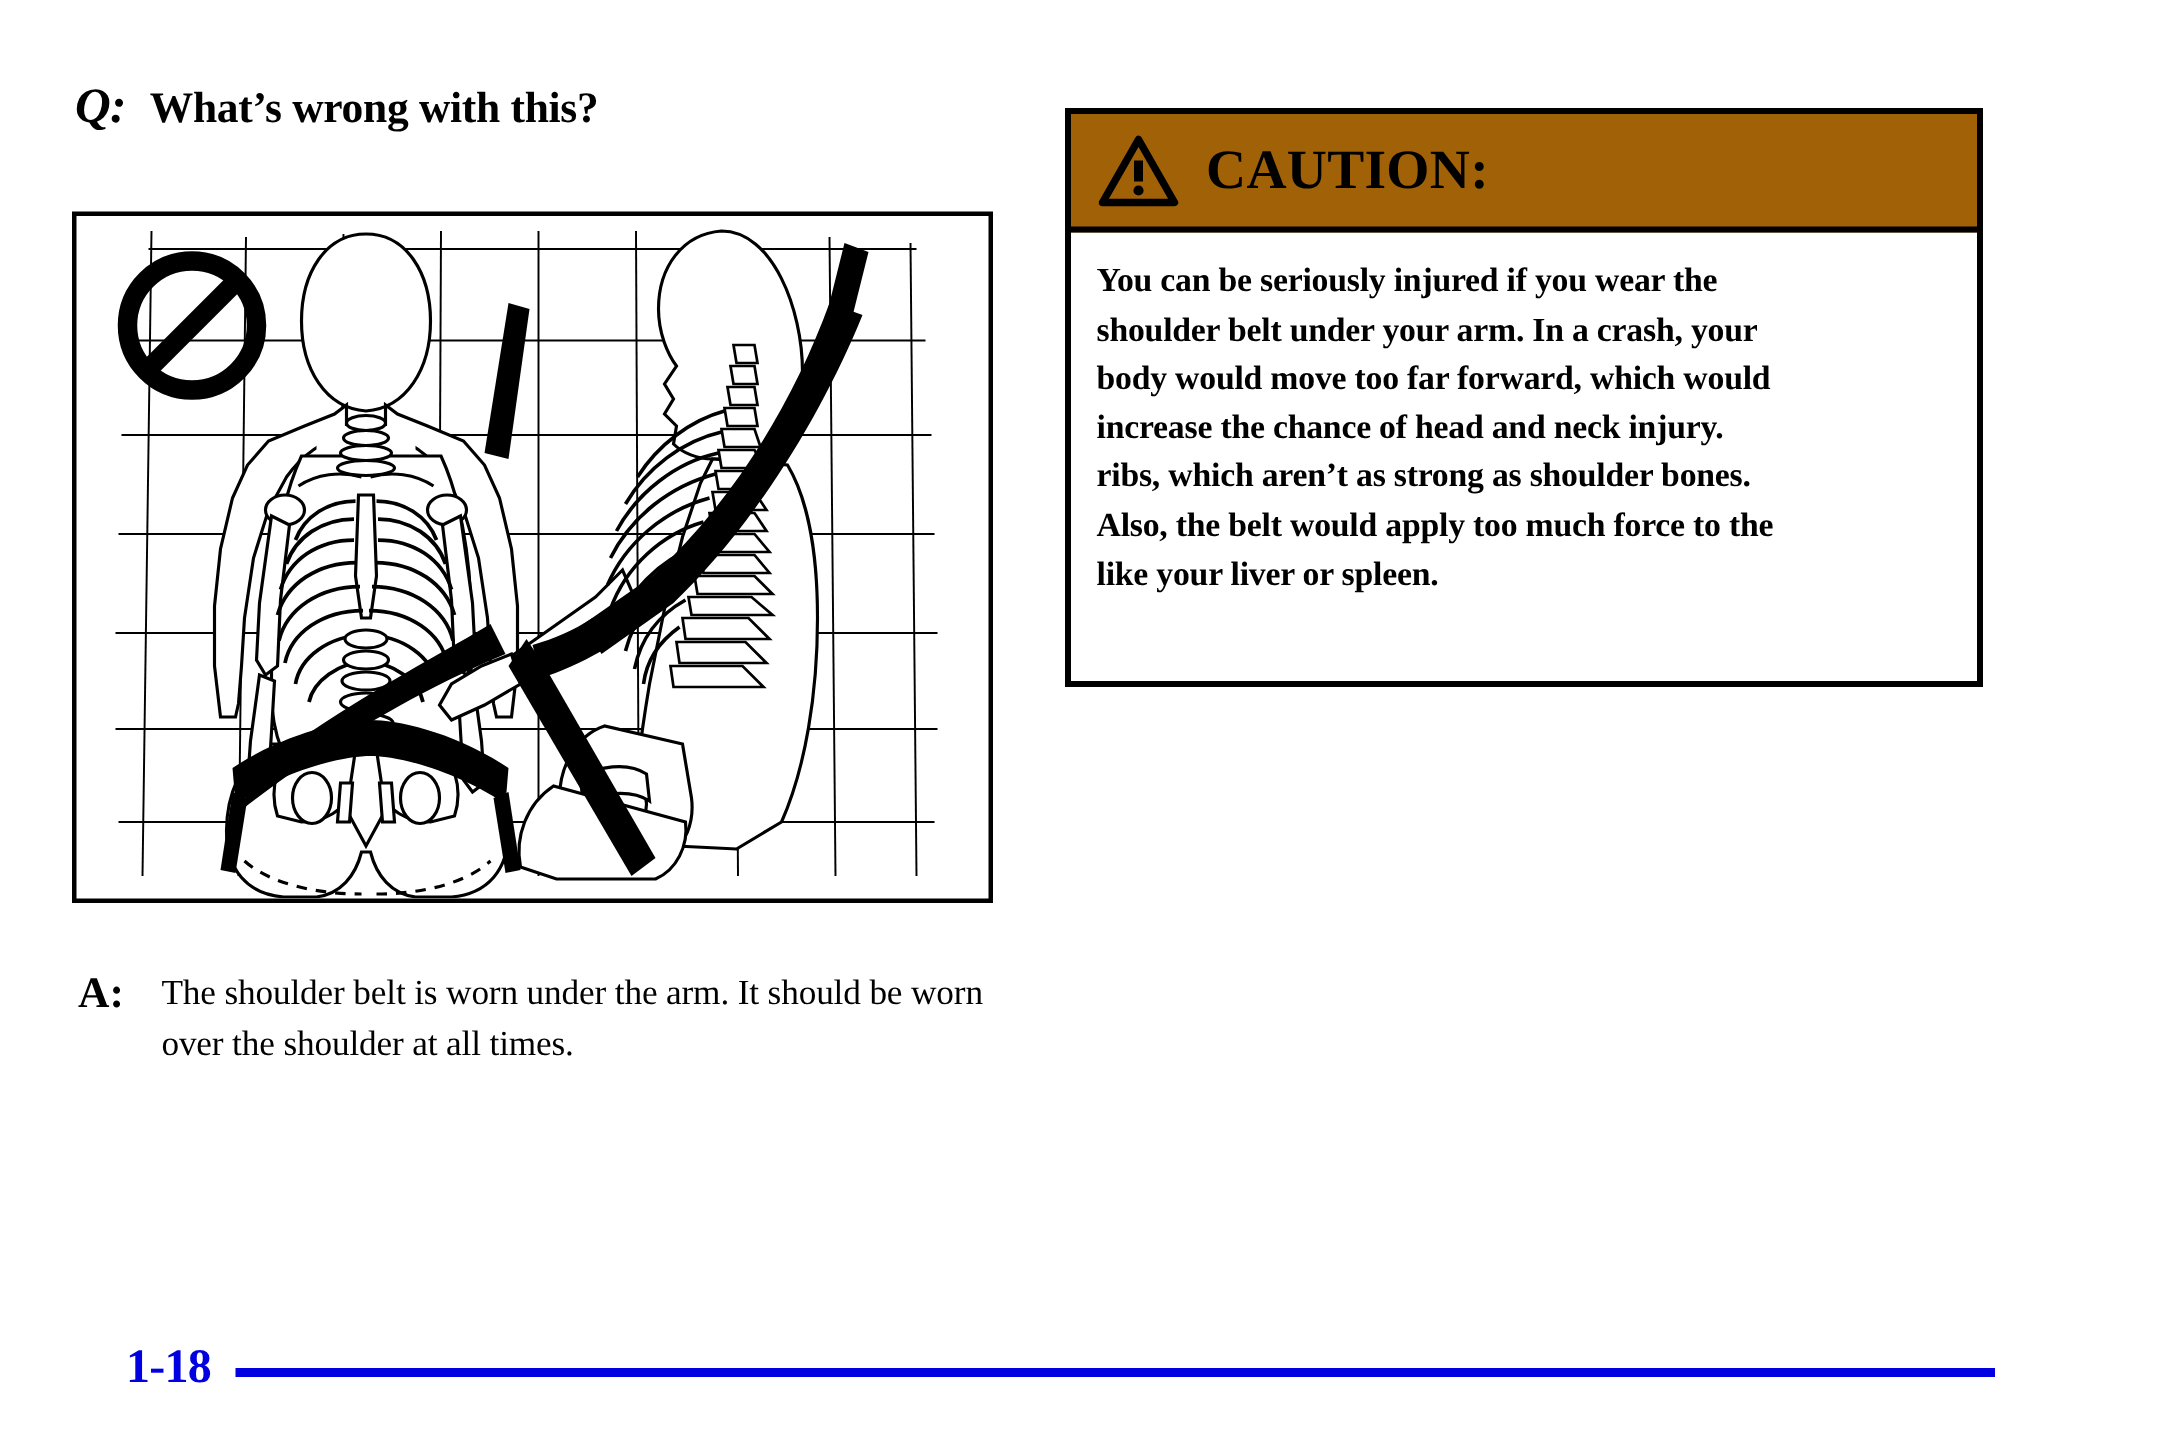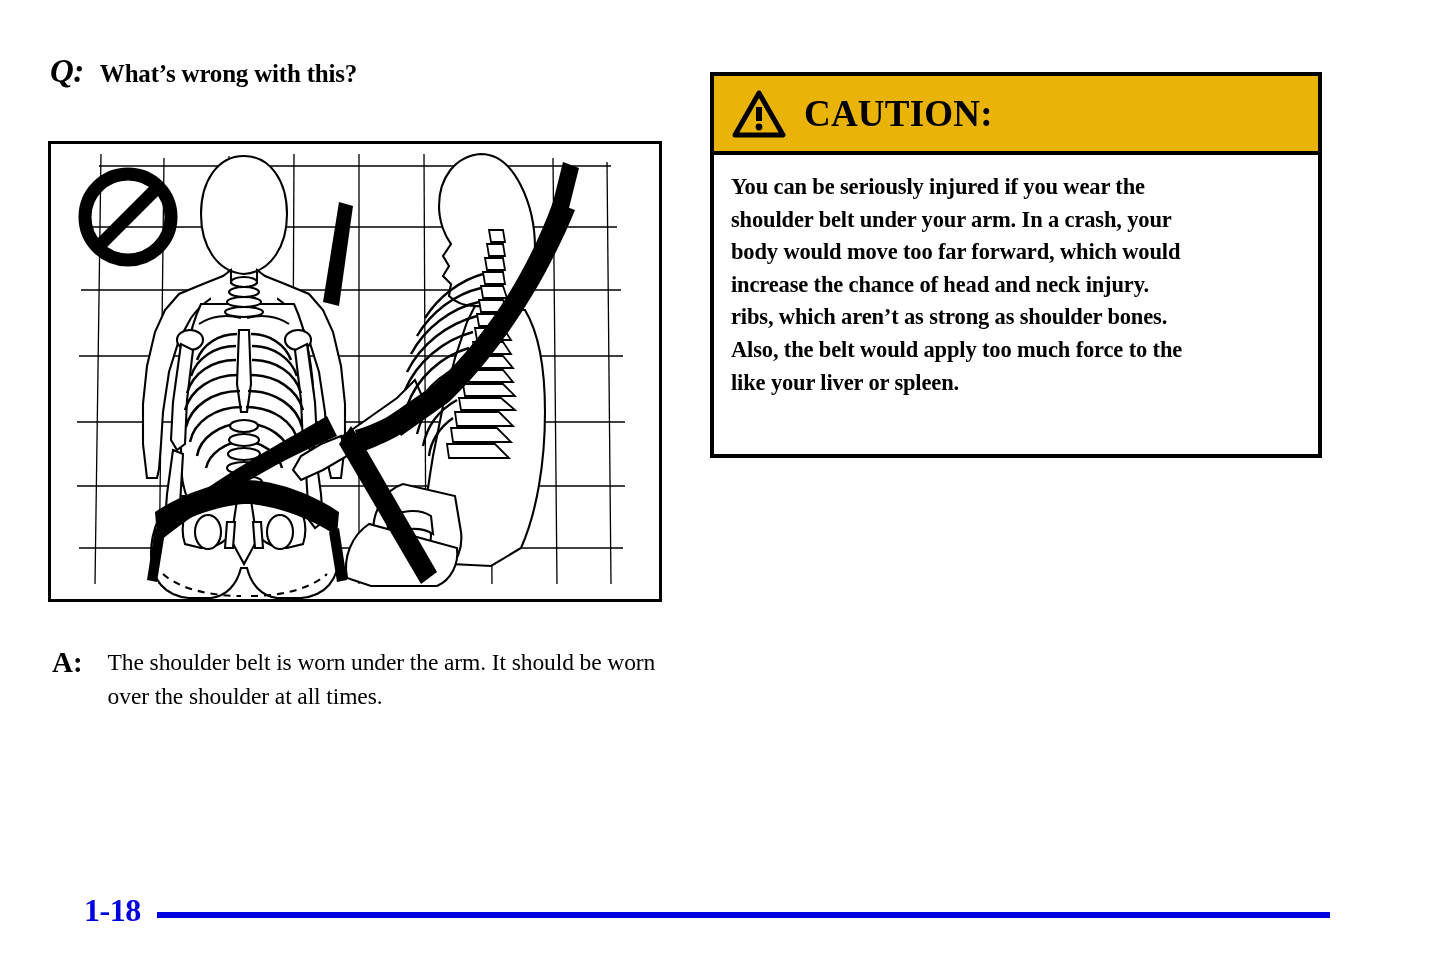--- a/index.html
+++ b/index.html
@@ -26,21 +26,21 @@
   }
   #question-heading .qmark {
     font-style: italic;
     font-weight: bold;
     font-size: 33px;
     line-height: 1;
     letter-spacing: -0.5px;
   }
   #question-heading .qtext {
     font-weight: bold;
-    font-size: 25px;
+    font-size: 29px;
     line-height: 1;
     margin-left: 16px;
     letter-spacing: -0.2px;
   }
 
   
   #illustration-box {
     position: absolute;
     left: 48px;
     top: 141px;
@@ -84,21 +84,21 @@
     position: absolute;
     left: 710px;
     top: 72px;
     width: 612px;
     height: 386px;
     border: 4px solid #000;
     box-sizing: border-box;
     background: #ffffff;
   }
   #caution-header {
-    background: #eab308;
+    background: #a16207;
     border-bottom: 4px solid #000;
     height: 79px;
     box-sizing: border-box;
     display: flex;
     align-items: center;
     padding-left: 18px;
   }
   #caution-header .tri-icon {
     flex: 0 0 auto;
     width: 54px;

